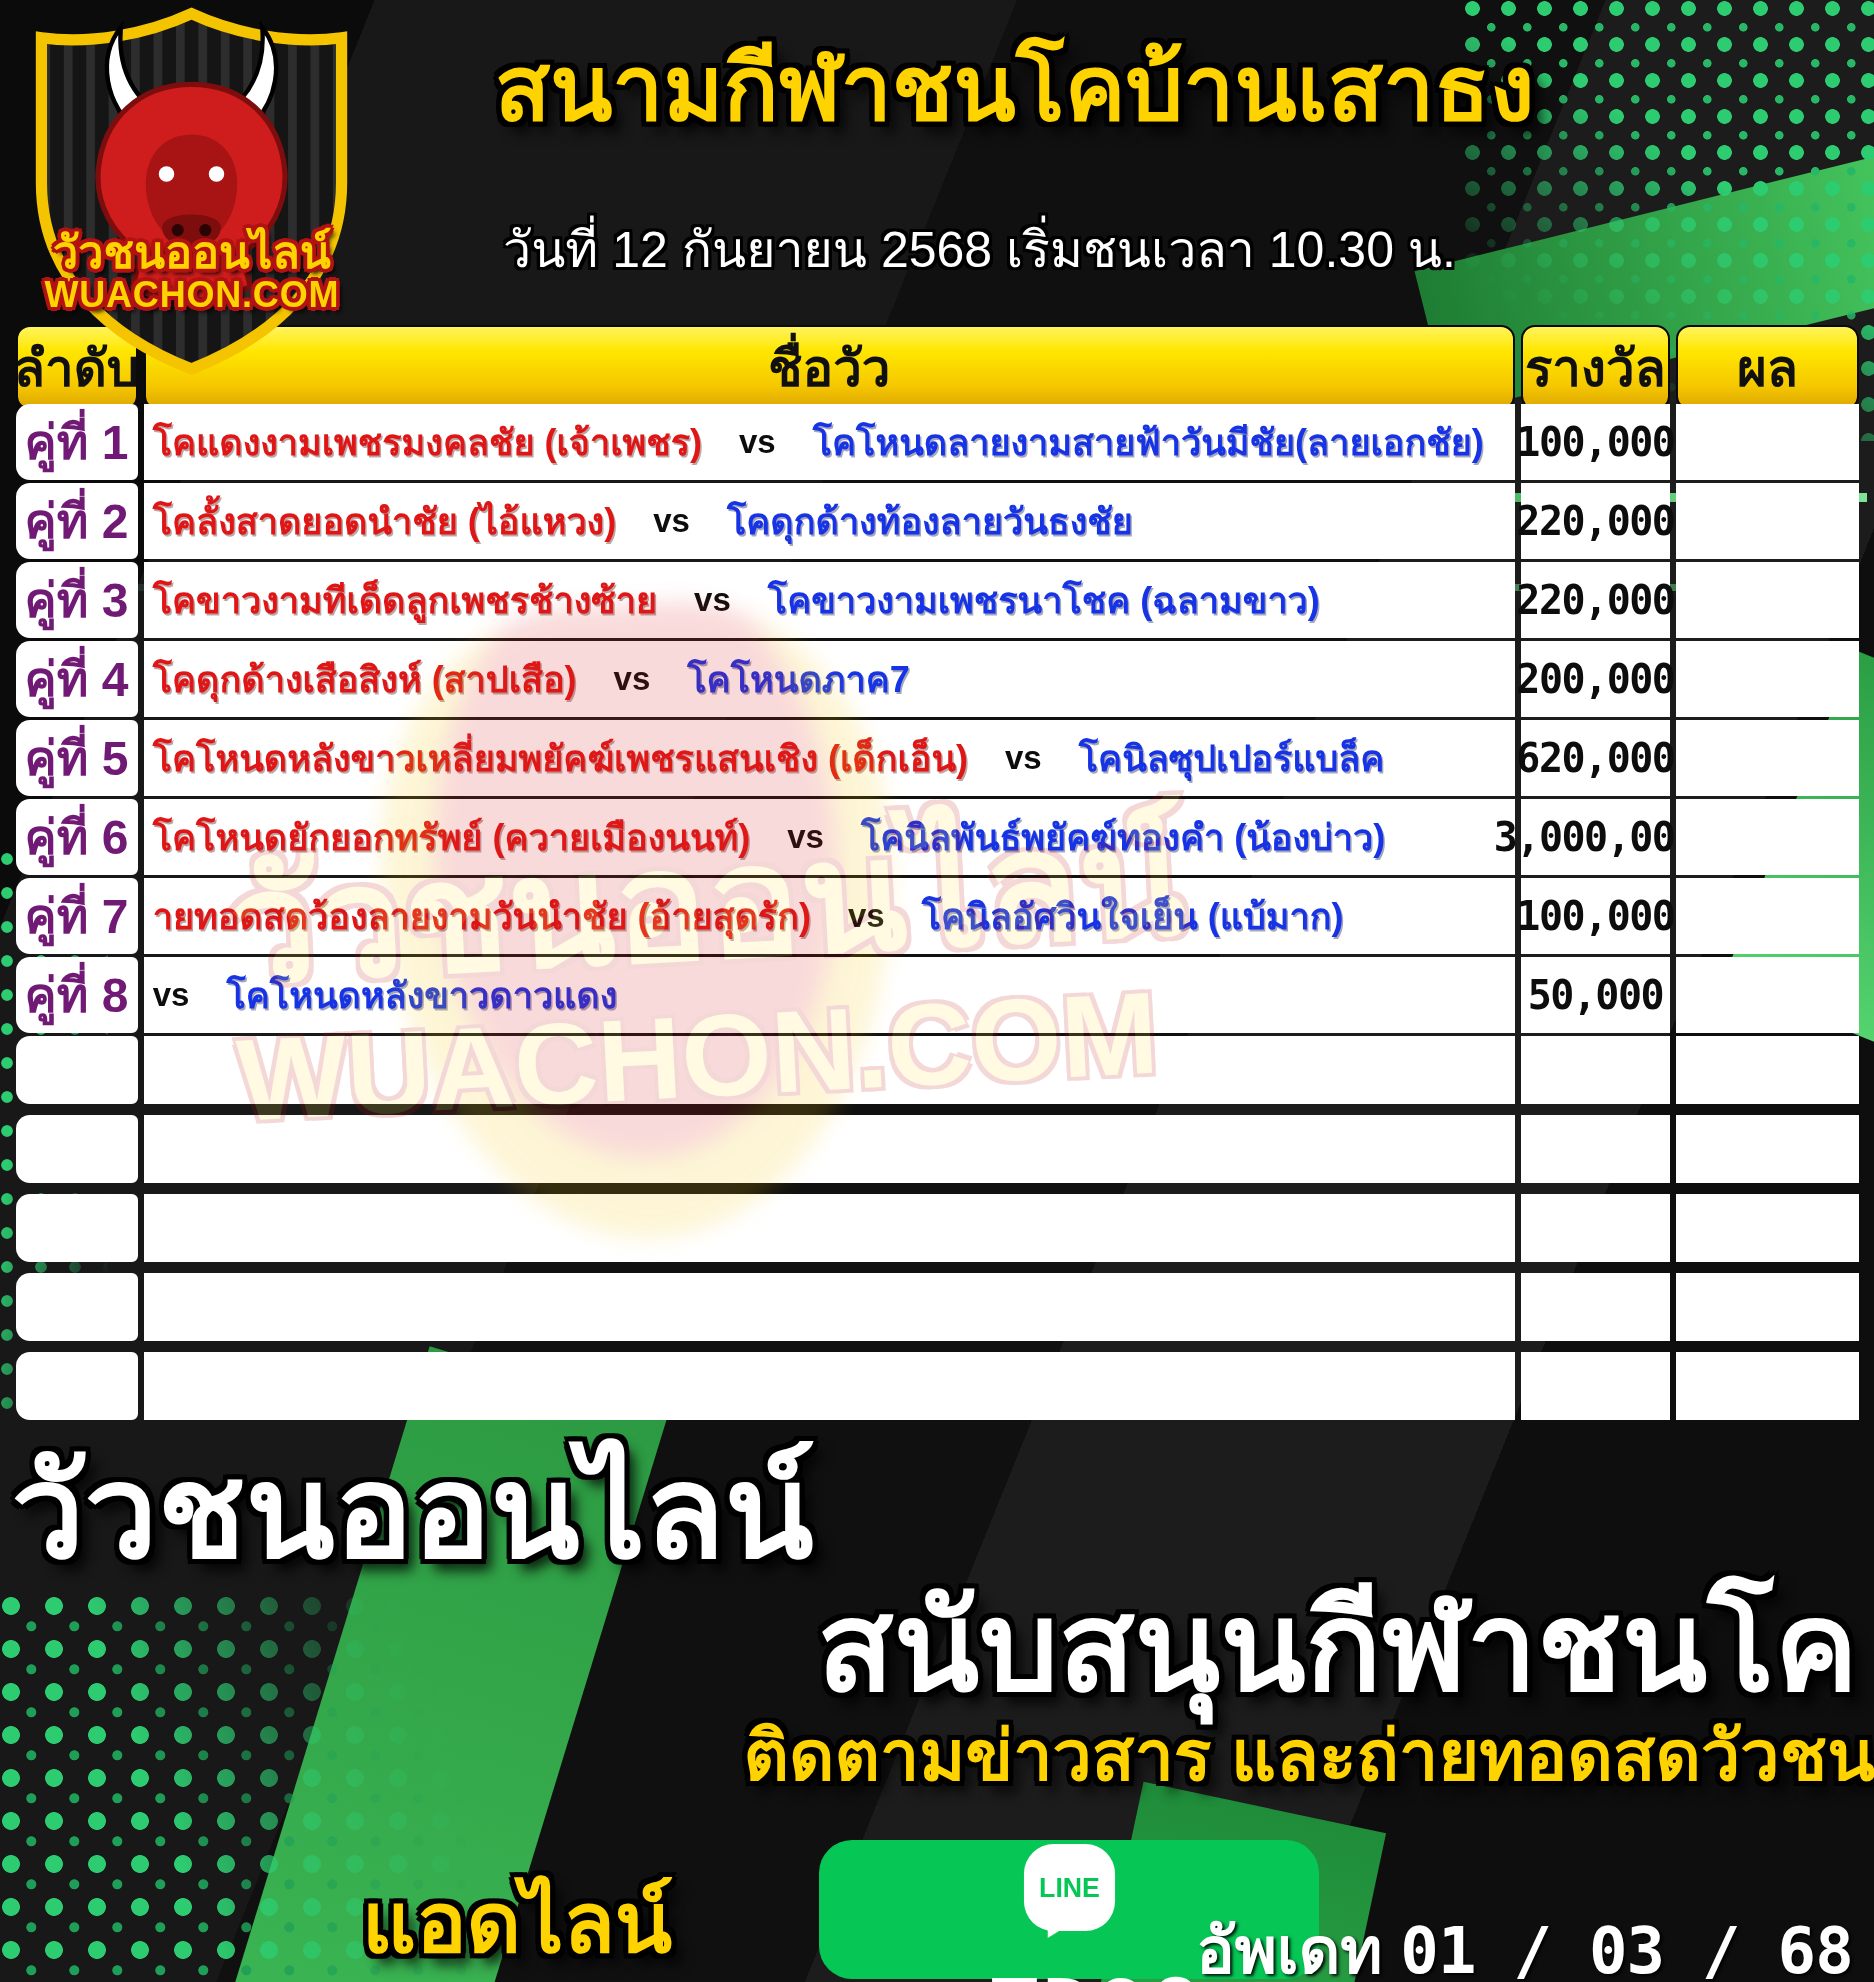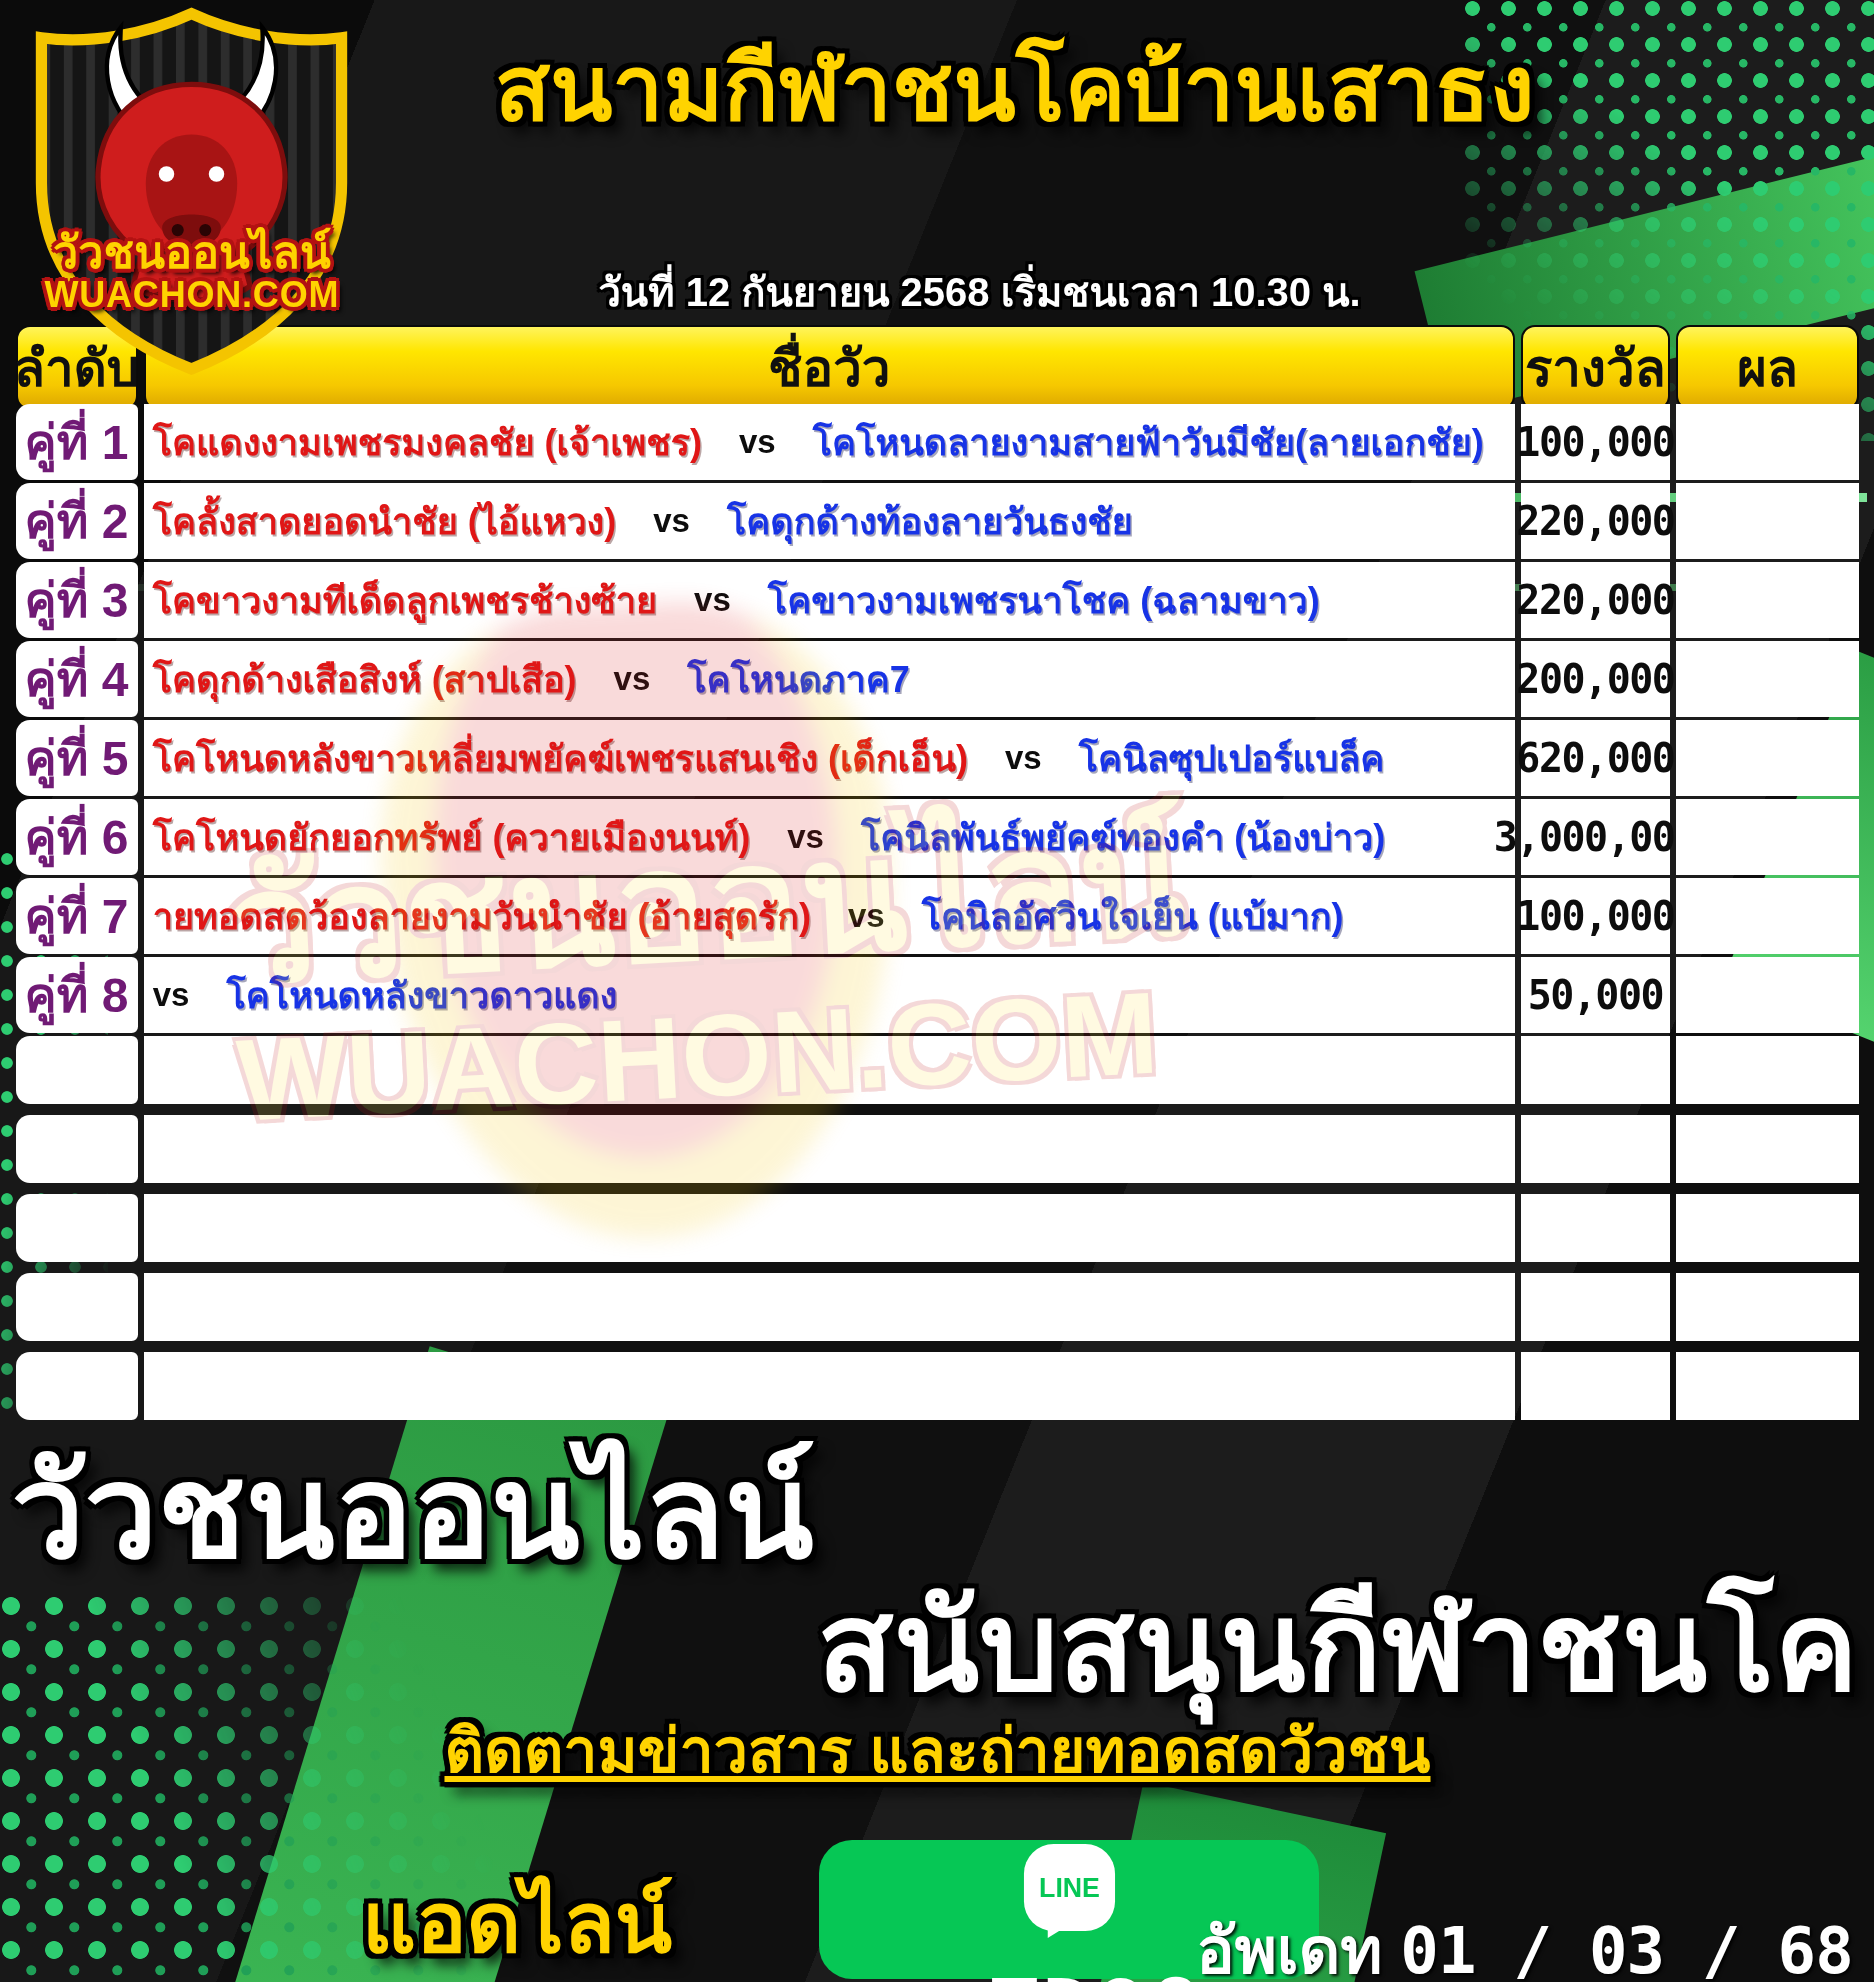--- a/index.html
+++ b/index.html
@@ -54,21 +54,21 @@
   .logo{position:absolute; left:19.4px; top:4.6px; width:345px; height:335px; z-index:5;}
   .logo svg{position:absolute; inset:0;}
   .logo-line1{position:absolute; left:0; right:0; top:211px; text-align:center;
     font-size:45px; font-weight:bold; color:var(--accent_yellow); white-space:nowrap;}
   .logo-line2{position:absolute; left:0; right:0; top:269px; text-align:center;
     font-size:36px; font-weight:bold; letter-spacing:0.8px; color:var(--accent_yellow); white-space:nowrap;}
   .page-title{position:absolute; left:387px; width:1255px; top:31px; z-index:5;
     font-size:91px; font-weight:bold; color:var(--accent_yellow);
     text-align:center; white-space:nowrap; line-height:1.3;font-family:Liberation Serif, serif;}
   .event-date{position:absolute; left:418px; width:1123px; top:218px; z-index:5;
-    font-size:40px; font-weight:bold; color:#fff; text-align:center; white-space:nowrap; line-height:1.3;margin-top:48px;}
+    font-size:50px; font-weight:normal; color:#fff; text-align:center; white-space:nowrap; line-height:1.3;}
   
   .match-table{position:absolute; left:15.5px; top:325px; width:1844px; z-index:3;}
   .thead,.trow{display:grid; grid-template-columns:122px 1371px 149px 183px; column-gap:6.2px;
     height:68px; margin-bottom:11px;}
   .th{background:linear-gradient(180deg,#fff45c 0%,#ffe600 30%,#f6c800 72%,#dca700 100%);
     border-radius:14px; display:flex; align-items:center; justify-content:center;
     font-size:51px; font-weight:bold; color:#101010; border:2.3px solid #0a0a0a;}
   .cell{background:var(--row_white); display:flex; align-items:center;}
   .cell-no{border-radius:14px 6.2px 6.2px 14px; justify-content:center;
     font-size:48px; font-weight:bold; color:#701a75;}
@@ -91,22 +91,22 @@
     color:#ffe24a; white-space:nowrap;
     text-shadow:-4.6px -4.6px 0 #c01313,4.6px -4.6px 0 #c01313,-4.6px 4.6px 0 #c01313,4.6px 4.6px 0 #c01313;}
   .wm-line2{position:absolute; left:-46px; right:-46px; top:434px; font-size:116px; font-weight:bold;
     color:#ffe24a; white-space:nowrap;
     text-shadow:-3.9px -3.9px 0 #c01313,3.9px -3.9px 0 #c01313,-3.9px 3.9px 0 #c01313,3.9px 3.9px 0 #c01313;}
   
   .f-line1{position:absolute; left:11.6px; top:1434px; z-index:5; font-size:130px; font-weight:bold;
     color:#fff; white-space:nowrap; line-height:1.2;}
   .f-line2{position:absolute; right:17px; top:1572px; z-index:5; font-size:125px; font-weight:bold;
     color:#fff; white-space:nowrap; line-height:1.2; }
-  .f-line3{position:absolute; left:0; width:1875px; top:1713px; z-index:5; font-size:61px;
-    font-weight:bold; color:var(--accent_yellow); text-align:center; white-space:nowrap; line-height:1.25;text-decoration:underline;}
+  .f-line3{position:absolute; left:0; width:1875px; top:1713px; z-index:5; font-size:70px;
+    font-weight:bold; color:var(--accent_yellow); text-align:right; white-space:nowrap; line-height:1.25;}
   .f-addline{position:absolute; left:362px; top:1855px; z-index:5; font-size:84px; font-weight:bold;
     color:var(--accent_yellow); white-space:nowrap;}
   .line-badge{position:absolute; left:819px; top:1840px; width:500px; height:139px; z-index:5;
     background:var(--line_green); border-radius:33px; display:flex; align-items:center;
     padding:0 26px; box-sizing:border-box; gap:22px;flex-direction:column;}
   .line-icon{width:99px; height:99px; flex:0 0 auto;}
   .line-id{font-size:87px; font-weight:bold; color:#fff; letter-spacing:1.5px;
     font-family:"DejaVu Sans Mono", monospace;}
   .f-update{position:absolute; right:22px; top:1899px; z-index:5; color:#fff; white-space:nowrap;
     font-size:64px; font-weight:bold; text-shadow:2.3px 2.3px 3.1px rgba(0,0,0,.9);}

